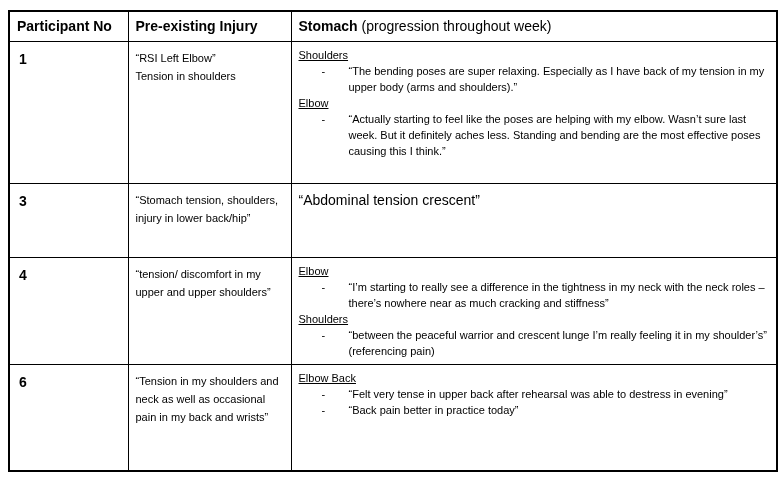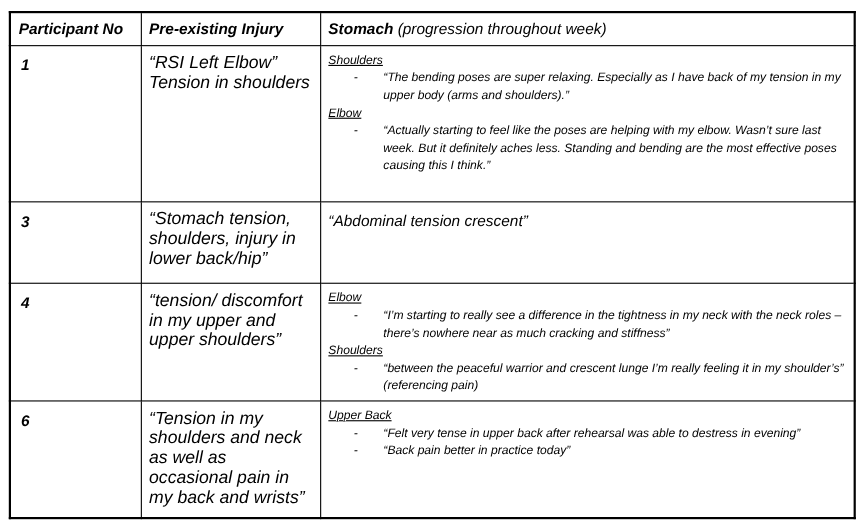--- a/index.html
+++ b/index.html
@@ -21,21 +21,20 @@
     border-collapse: collapse;
     table-layout: fixed;
     width: 768px;
     border: 2px solid #000000;
   }
   .doc-table th, .doc-table td {
     border: 1px solid #000000;
     vertical-align: top;
     box-sizing: border-box;
     overflow: hidden;
-    font-style: italic;
   }
   .doc-table thead tr { height: 30px; }
   .doc-table thead th {
     vertical-align: middle;
     text-align: left;
     font-size: 14px;
     font-weight: bold;
     padding: 2px 7px;
     white-space: nowrap;
   }
@@ -45,21 +44,21 @@
   .doc-table tbody tr:nth-child(3) { height: 107px; }
   .doc-table tbody tr:nth-child(4) { height: 107px; }
 
   td.participant {
     font-size: 14px;
     font-weight: bold;
     padding: 8px 7px 2px 9px;
     line-height: 18px;
   }
   td.injury {
-    font-size: 16px;
+    font-size: 11px;
     padding: 7px 6px 2px 7px;
     line-height: 18px;
     white-space: pre-line;
   }
   td.comments {
     padding: 5px 8px 2px 7px;
     font-size: 11px;
     line-height: 16px;
   }
   .section { text-decoration: underline; }
@@ -122,20 +121,20 @@
             <div class="section">Elbow</div>
             <div class="bullet">“I’m starting to really see a difference in the tightness in my neck with the neck roles – there’s nowhere near as much cracking and stiffness”</div>
             <div class="section">Shoulders</div>
             <div class="bullet">“between the peaceful warrior and crescent lunge I’m really feeling it in my shoulder’s” (referencing pain)</div>
           </td>
         </tr>
         <tr>
           <td class="participant">6</td>
           <td class="injury">“Tension in my shoulders and neck as well as occasional pain in my back and wrists”</td>
           <td class="comments">
-            <div class="section">Upper Back</div>
+            <div class="section">Elbow Back</div>
             <div class="bullet">“Felt very tense in upper back after rehearsal was able to destress in evening”</div>
             <div class="bullet">“Back pain better in practice today”</div>
           </td>
         </tr>
       </tbody>
   </table>
 </div>
 
 </body></html>

